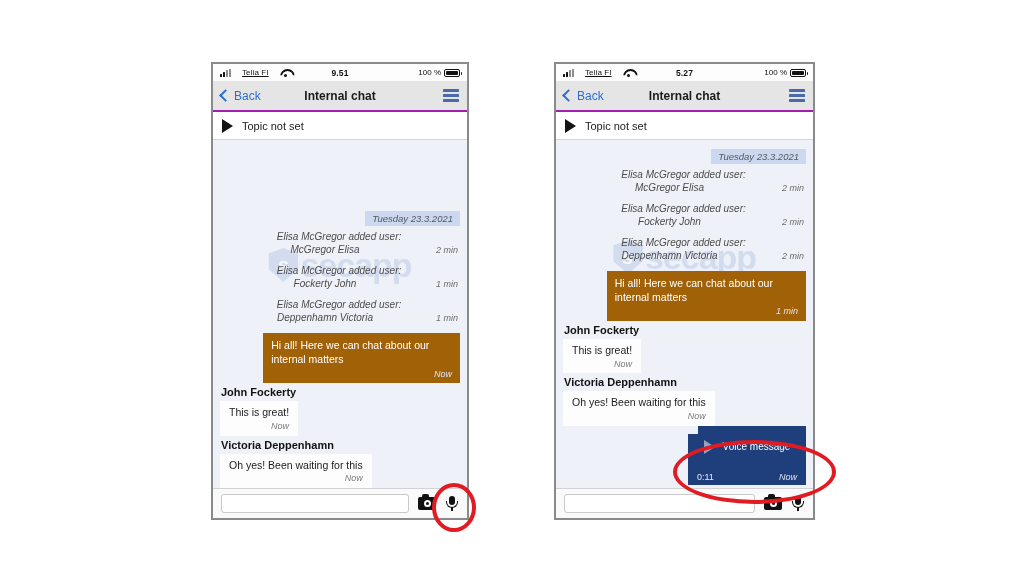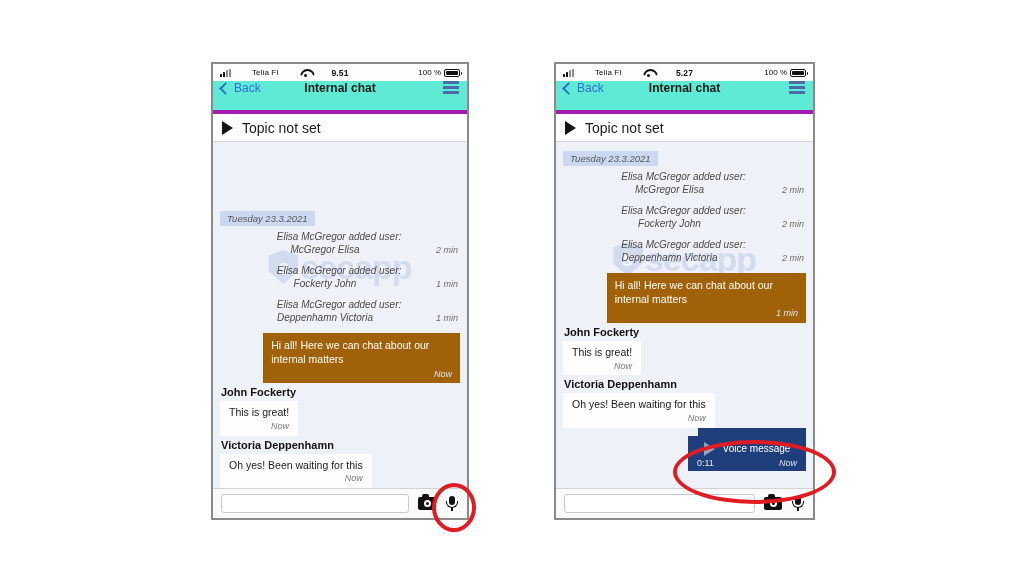--- a/index.html
+++ b/index.html
@@ -41,21 +41,22 @@
     align-items: center;
     padding: 0 7px;
     font-size: 8.5px;
     color: #111;
     background: #fdfdfd;
     position: relative;
   }
   .sb-left {
     display: flex;
     align-items: flex-end;
-    gap: 21px;
+    gap: 11px;
+    text-decoration: underline;
   }
   .sig {
     display: inline-flex;
     align-items: flex-end;
     gap: 1px;
     height: 8px;
   }
   .sig i {
     display: block;
     width: 2px;
@@ -122,24 +123,24 @@
     width: 100%;
     background: #111;
     border-radius: 1px;
   }
 
   
   .navbar {
     flex: 0 0 29px;
     height: 29px;
     display: flex;
-    align-items: flex-start;
+    align-items: center;
     padding: 0 8px;
-    background: #5eead4;
-    border-bottom: 4px solid #a21caf;
+    background: #e5e5e5;
+    border-bottom: 2px solid #a21caf;
     position: relative;
   }
   .nav-back {
     display: flex;
     align-items: center;
     gap: 3px;
     color: #2f6fd0;
     font-size: 12px;
     cursor: pointer;
     z-index: 2;
@@ -187,21 +188,21 @@
     background: #ffffff;
     border-bottom: 1px solid #d5d5d5;
   }
   .tri {
     width: 0; height: 0;
     border-left: 11px solid #141414;
     border-top: 7px solid transparent;
     border-bottom: 7px solid transparent;
   }
   .topic-text {
-    font-size: 14px;
+    font-size: 11px;
     color: #1b1b1b;
   }
 
   
   .chat {
     flex: 1 1 auto;
     background: #eef1f7;
     position: relative;
     overflow: hidden;
     display: flex;
@@ -241,21 +242,21 @@
     font-size: 34px;
     font-weight: bold;
     color: #b9c9e6;
     letter-spacing: -1px;
     line-height: 1;
   }
 
   
   .date-pill-row {
     display: flex;
-    justify-content: flex-start;
+    justify-content: flex-end;
     margin-bottom: 5px;
     position: relative;
     z-index: 1;
   }
   .date-pill {
     background: #ccd8ef;
     color: #54585f;
     font-style: italic;
     font-size: 9.5px;
     padding: 2px 7px;
@@ -353,21 +354,21 @@
     width: 0; height: 0;
     border-left: 11px solid #94a3bd;
     border-top: 7px solid transparent;
     border-bottom: 7px solid transparent;
   }
   .voice-label { font-size: 10px; }
   .voice-foot {
     display: flex;
     justify-content: space-between;
     align-items: baseline;
-    margin-top: 2px;
+    margin-top: 18px;
   }
   .voice-dur { font-size: 9px; color: #e6ebf5; }
   .voice-now { font-style: italic; font-size: 9px; color: #dde4f2; }
 
   
   .bubble-stub {
     height: 9px;
     background: #1f3e7c;
     width: 108px;
     margin-left: auto;

